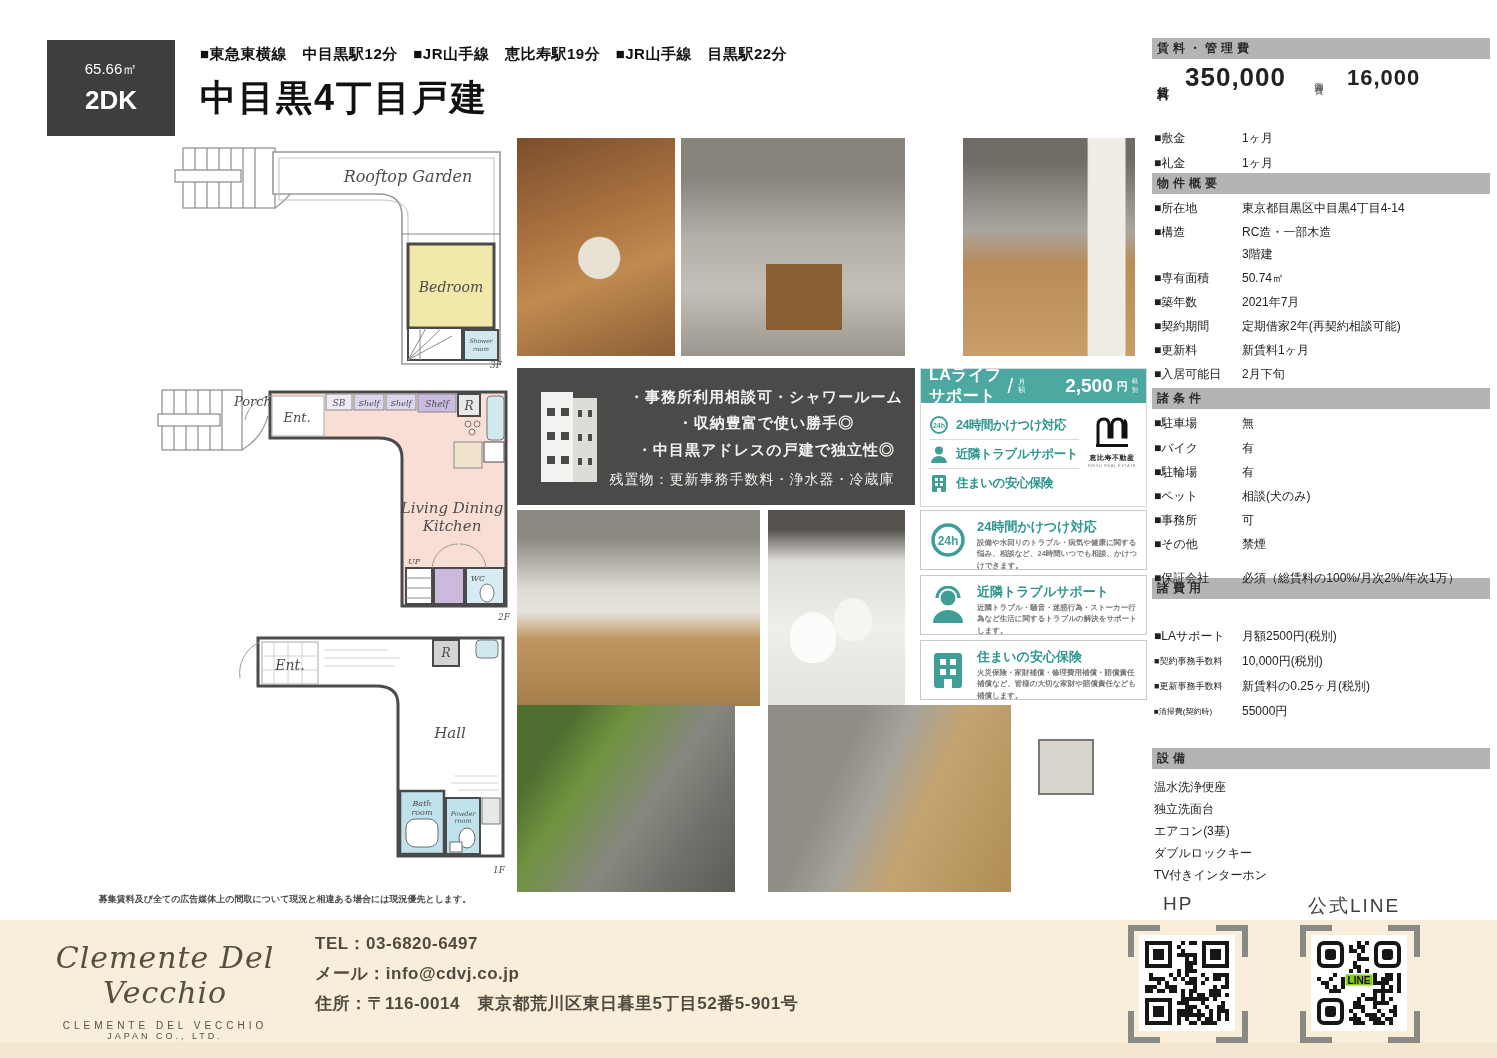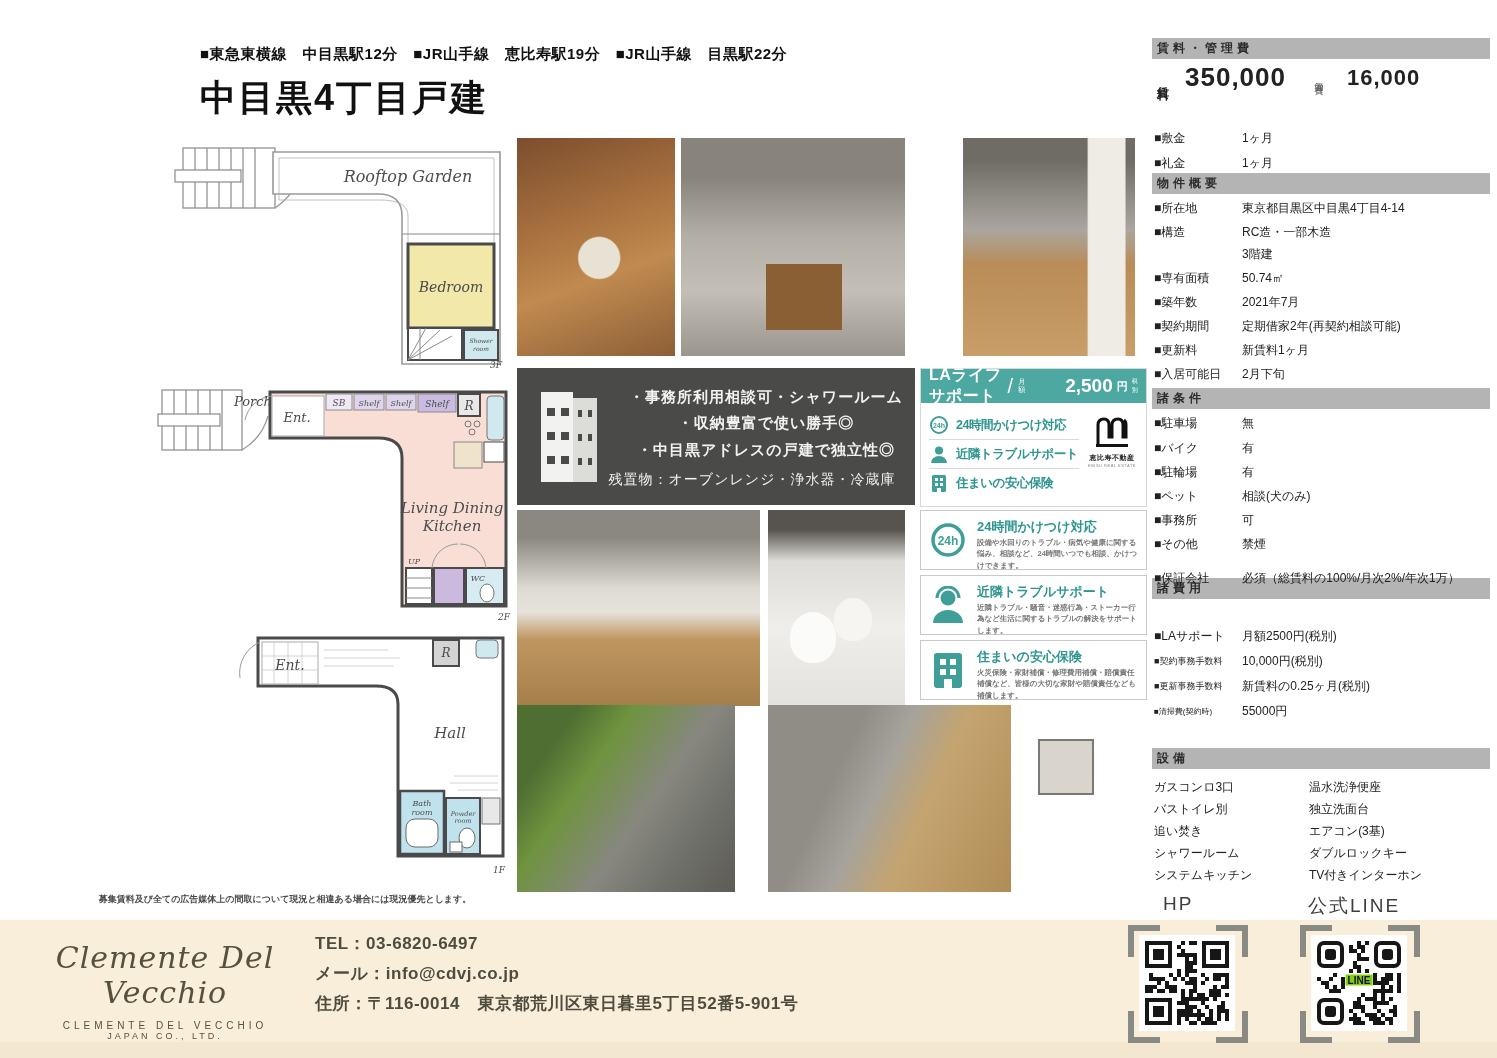--- a/index.html
+++ b/index.html
@@ -104,20 +104,24 @@
   .qr i{position:absolute;width:4px;height:4px;background:#161616;}
   .qr .f{position:absolute;width:27px;height:27px;border:4px solid #161616;box-sizing:border-box;background:#fff;}
   .qr .f s{position:absolute;left:4px;top:4px;width:11px;height:11px;background:#161616;text-decoration:none;display:block;}
   .qr b{position:absolute;left:50%;top:46%;transform:translate(-50%,-50%);background:#84cc16;padding:0 2px;font-size:10px;font-weight:bold;color:#111;letter-spacing:0;}
 </style>
 </head>
 <body>
 
 <div class="page">
 
+  <div class="badge">
+    <div class="area">65.66㎡</div>
+    <div class="layout">2DK</div>
+  </div>
 
   <div class="train">■東急東横線　中目黒駅12分　■JR山手線　恵比寿駅19分　■JR山手線　目黒駅22分</div>
   <h1 class="title">中目黒4丁目戸建</h1>
 
   <svg class="plan" style="left:150px;top:144px" width="360" height="226" viewBox="0 0 360 226">
     <g stroke="#8a8a8a" fill="none" stroke-width="1.2">
       <rect x="33" y="4" width="92" height="60"></rect>
       <line x1="45" y1="4" x2="45" y2="64"></line>
         <line x1="57" y1="4" x2="57" y2="64"></line>
       <line x1="69" y1="4" x2="69" y2="64"></line>
@@ -260,21 +264,21 @@
           <rect x="49" y="46" width="4" height="7"></rect>
         <rect x="39" y="70" width="4" height="7"></rect>
           <rect x="49" y="70" width="4" height="7"></rect>
       </g>
     </svg>
     <div class="lines">
       <div>・事務所利用相談可・シャワールーム</div>
       <div>・収納豊富で使い勝手◎</div>
       <div>・中目黒アドレスの戸建で独立性◎</div>
     </div>
-    <div class="note">残置物：オーブンレンジ・浄水器・冷蔵庫</div>
+    <div class="note">残置物：更新事務手数料・浄水器・冷蔵庫</div>
   </div>
 
   <div class="la">
     <div class="la-head">
       <span class="t">LAライフサポート</span>
       <span class="slash">/</span>
       <span class="pl">月額</span>
       <span class="pr">2,500</span>
       <span class="un">円</span>
       <span class="tax">税別</span>
@@ -444,27 +448,20 @@
         <span class="l">■更新事務手数料</span>
         <span class="v">新賃料の0.25ヶ月(税別)</span>
       </div>
     <div class="row xs" style="top:703px">
         <span class="l">■清掃費(契約時)</span>
         <span class="v">55000円</span>
       </div>
 
     <div class="bar" style="top:748px">設備</div>
     <div class="equip" style="top:776px">
-      <div class="c">
-        <div>ガスコンロ3口</div>
-        <div>バストイレ別</div>
-        <div>追い焚き</div>
-        <div>シャワールーム</div>
-        <div>システムキッチン</div>
-      </div>
       <div class="c">
         <div>温水洗浄便座</div>
         <div>独立洗面台</div>
         <div>エアコン(3基)</div>
         <div>ダブルロックキー</div>
         <div>TV付きインターホン</div>
       </div>
     </div>
   </div>
 

